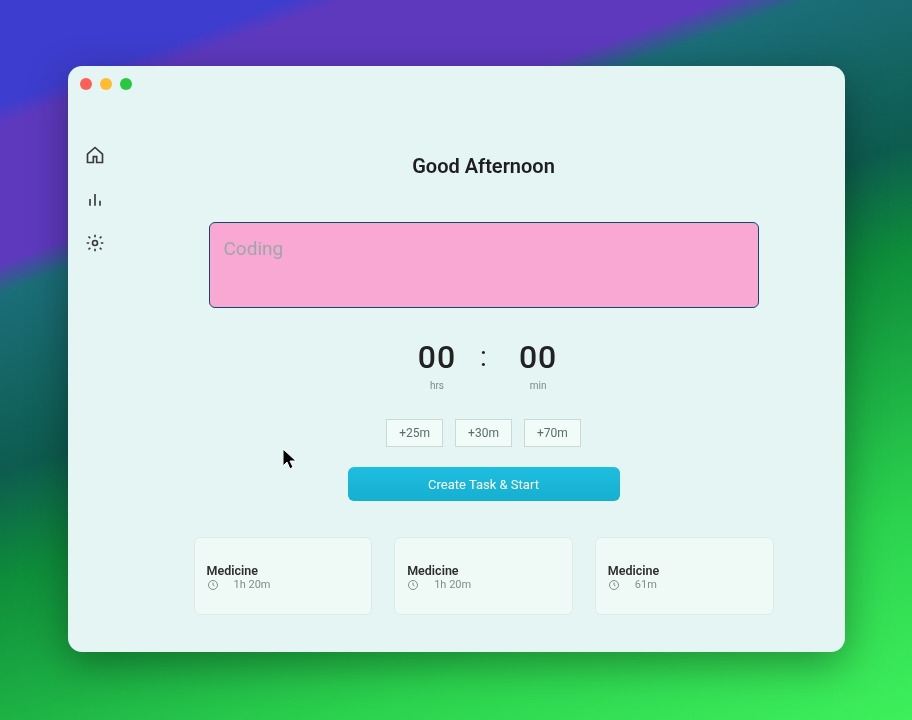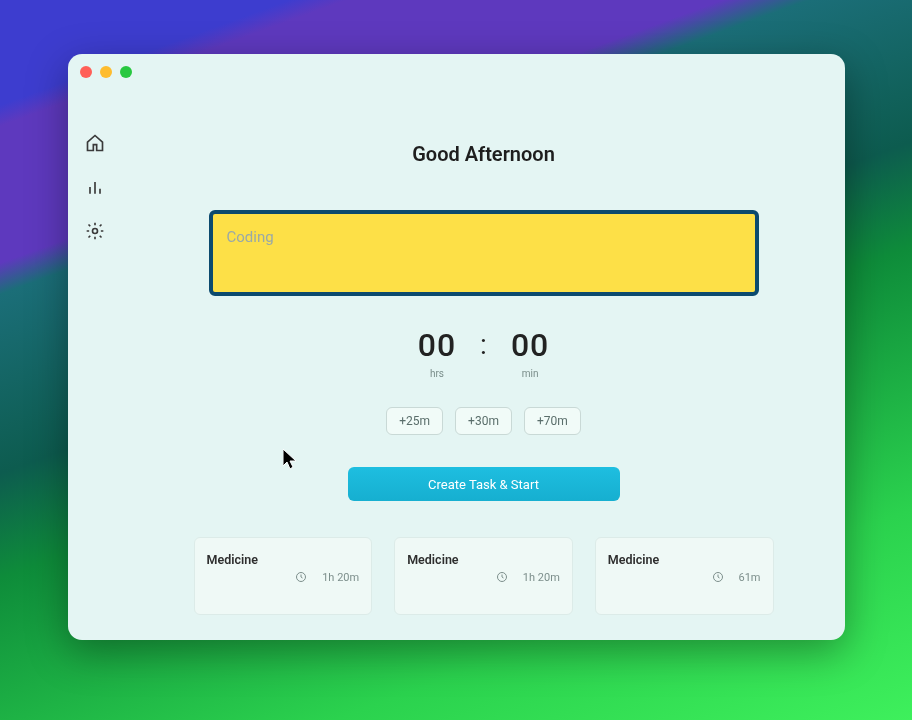--- a/index.html
+++ b/index.html
@@ -9,21 +9,21 @@
         linear-gradient(160deg,
           #3d3dcf 0%, #3d3dcf 10%,
           #5e39be 12%, #5e39be 25%,
           #1b6e78 28%, #0d5c4f 45%,
           #0e8c3a 55%, #2bd24e 80%,
           #3ef05c 100%);
       position:relative;
     }
     .window {
       position:absolute;
-      left:68px; top:54px;
+      left:68px; top:66px;
       width:777px; height:586px;
       background:#e4f5f3;
       border-radius:14px;
       box-shadow: 0 12px 40px rgba(0,0,0,0.35);
       overflow:hidden;
     }
     .traffic {
       position:absolute;
       left:12px; top:12px;
       display:flex; gap:8px;
@@ -55,72 +55,72 @@
       font-weight:600;
       font-size:20px;
       color:#1e1e1e;
       text-align:center;
       width:100%;
     }
     .task-input {
       margin-top:44px;
       width:550px; height:86px;
       border-radius:6px;
-      background:#fde047;
-      border:4px solid #0c4a6e;
+      background:#f9a8d4;
+      border:1px solid #0c4a6e;
       padding:14px 14px;
-      font-size:15px;
+      font-size:19px;
       color:#555;
       resize:none;
       outline:none;
     }
     .task-input::placeholder { color:#9aa9a7; }
     .timer {
       margin-top:30px;
       display:flex; align-items:flex-start; gap:24px;
       justify-content:center;
     }
-    .tcol { display:flex; flex-direction:column; align-items:center; }
+    .tcol { display:flex; flex-direction:column; align-items:center;margin-left:8px; }
     .tnum { font-size:32px; font-weight:500; color:#222; letter-spacing:1px;}
     .tlbl { font-size:10px; color:#7a8d8a; margin-top:4px;}
     .tcolon { font-size:28px; color:#222; padding-top:2px; }
     .presets {
       margin-top:28px;
       display:flex; gap:12px;
     }
     .preset-btn {
       border:1px solid #c9d9d6;
       background:#f1fbf8;
       color:#5a6e6b;
       font-size:12px;
       padding:6px 12px;
-      border-radius:6px;
+      border-radius:0;
       cursor:pointer;
     }
     .create-btn {
-      margin-top:32px;
+      margin-top:20px;
       width:272px; height:34px;
       border:none; border-radius:6px;
       background:linear-gradient(#1ebee0, #16afd0);
       color:#fff; font-size:13px;
       cursor:pointer;
     }
     .cards {
       margin-top:36px;
       width:580px;
       display:flex; gap:22px;
     }
     .card {
       flex:1;
       background:#eff9f6;
       border:1px solid #dcebe8;
       border-radius:6px;
       padding:14px 12px 12px 12px;
       height:78px;
-      display:flex; flex-direction:row; justify-content:space-between;
+      display:flex; flex-direction:column; justify-content:center;
       cursor:pointer;
     }
     .card-title { font-size:12.5px; font-weight:600; color:#2e2e2e; }
     .card-foot { display:flex; align-items:center; gap:15px; color:#7d8f8c; }
     .card-foot svg { width:12px; height:12px; stroke:#7d8f8c; stroke-width:2; fill:none; }
     .card-foot span { font-size:11px; }
 
     .cursor-arrow {
       position:absolute;
       left:283px; top:449px;

